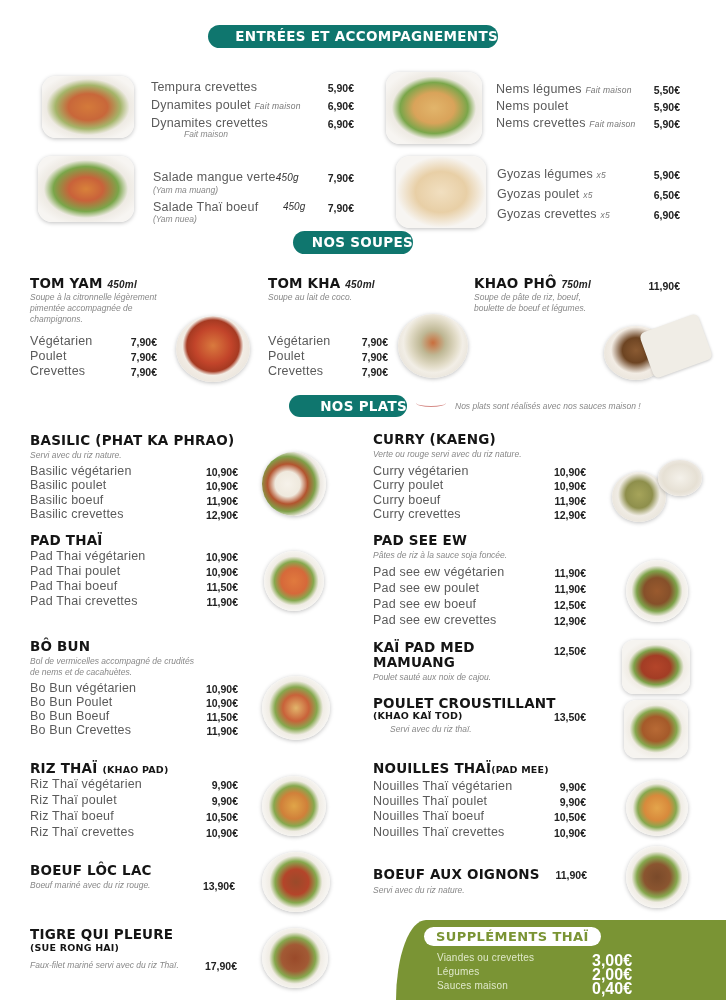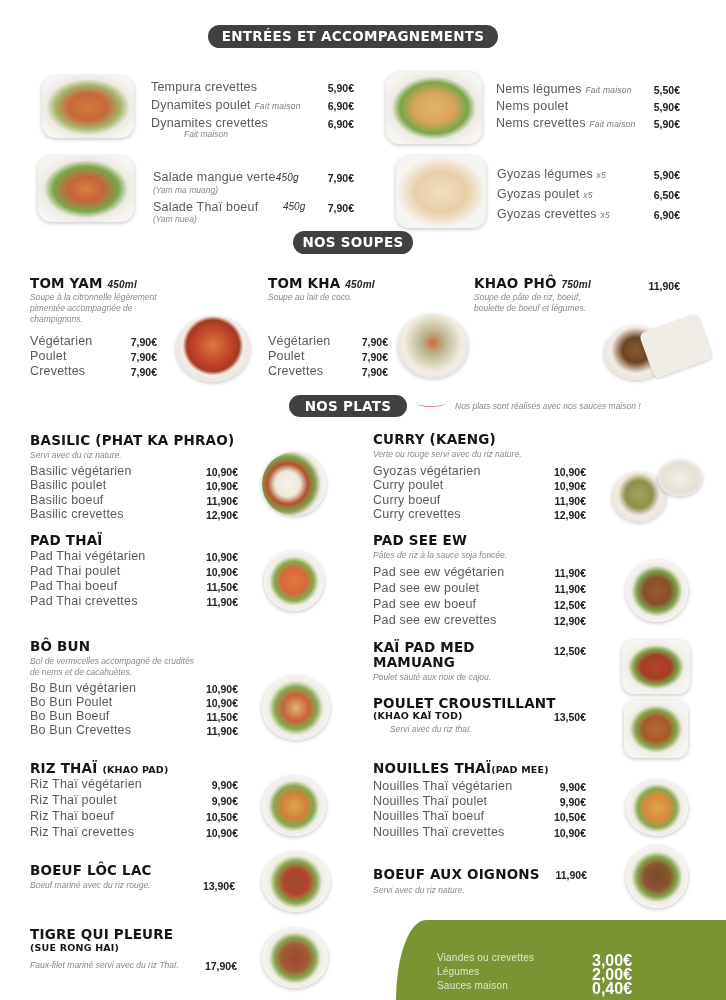--- a/index.html
+++ b/index.html
@@ -1,18 +1,18 @@
 <!DOCTYPE html>
 <html><head>
 <meta charset="utf-8">
 <style>
 *{box-sizing:border-box;margin:0;padding:0}
 body{width:726px;height:1000px;background:#fff;font-family:"Liberation Sans",sans-serif;color:#555;position:relative;overflow:hidden}
 .abs{position:absolute}
-.pill{position:absolute;background:#404040;color:#fff;font-weight:bold;border-radius:14px;text-align:center;font-family:"DejaVu Sans",sans-serif;letter-spacing:0.3px}
+.pill{position:absolute;background:#0f766e;color:#fff;font-weight:bold;border-radius:14px;text-align:right;font-family:"DejaVu Sans",sans-serif;letter-spacing:0.3px}
 .item{position:absolute;font-size:12.5px;color:#5a5a5a;white-space:nowrap;letter-spacing:0.2px}
 .price{position:absolute;font-size:10.5px;font-weight:bold;color:#222;white-space:nowrap;text-align:right}
 .note{font-style:italic;font-size:8.5px;color:#777}
 .sub{position:absolute;font-style:italic;font-size:8.5px;color:#888;white-space:nowrap;line-height:11px}
 .h{position:absolute;font-family:"DejaVu Sans",sans-serif;font-weight:bold;color:#151515;font-size:13.5px;white-space:nowrap;letter-spacing:0.2px}
 .h small{font-size:9.5px}
 .h i{font-family:"Liberation Sans",sans-serif;font-weight:bold;font-size:10px;color:#222}
 .plate{position:absolute;border-radius:50%;background:radial-gradient(circle at 50% 50%,#d9843b 0,#c9623a 25%,#8ca85a 45%,#ece7df 58%,#f6f4f0 70%);box-shadow:0 1px 4px rgba(0,0,0,0.25)}
 .plate.rect{border-radius:14px}
 .bowl-red{background:radial-gradient(ellipse at 50% 45%,#d97a3e 0,#c2442a 35%,#a63a22 50%,#f2ece4 58%,#e9e4dc 80%)}
@@ -111,21 +111,21 @@
 <div class="item" style="left:30px;top:478px">Basilic poulet</div>
 <div class="price" style="left:196px;top:480px;width:42px">10,90€</div>
 <div class="item" style="left:30px;top:493px">Basilic boeuf</div>
 <div class="price" style="left:196px;top:495px;width:42px">11,90€</div>
 <div class="item" style="left:30px;top:507px">Basilic crevettes</div>
 <div class="price" style="left:196px;top:509px;width:42px">12,90€</div>
 <div class="plate rice" style="left:262px;top:452px;width:64px;height:64px"></div>
 
 <div class="h" style="left:373px;top:431px">CURRY (KAENG)</div>
 <div class="sub" style="left:373px;top:449px">Verte ou rouge servi avec du riz nature.</div>
-<div class="item" style="left:373px;top:464px">Gyozas végétarien</div>
+<div class="item" style="left:373px;top:464px">Curry végétarien</div>
 <div class="price" style="left:544px;top:466px;width:42px">10,90€</div>
 <div class="item" style="left:373px;top:478px">Curry poulet</div>
 <div class="price" style="left:544px;top:480px;width:42px">10,90€</div>
 <div class="item" style="left:373px;top:493px">Curry boeuf</div>
 <div class="price" style="left:544px;top:495px;width:42px">11,90€</div>
 <div class="item" style="left:373px;top:507px">Curry crevettes</div>
 <div class="price" style="left:544px;top:509px;width:42px">12,90€</div>
 <div class="plate bowl-green" style="left:612px;top:472px;width:54px;height:50px"></div>
 <div class="plate" style="left:658px;top:460px;width:44px;height:36px;background:radial-gradient(ellipse,#f4f1ea 0,#e6e0d4 55%,#eeeae4 75%)"></div>
 
@@ -213,19 +213,20 @@
 <div class="sub" style="left:373px;top:885px">Servi avec du riz nature.</div>
 <div class="plate" style="left:626px;top:846px;width:62px;height:62px;background:radial-gradient(circle,#7a4a2a 0,#8a5530 30%,#86a84e 46%,#f0ece4 58%,#f6f4f0 70%)"></div>
 
 <div class="h" style="left:30px;top:926px">TIGRE QUI PLEURE</div>
 <div class="h" style="left:30px;top:942px;font-size:9.5px">(SUE RONG HAI)</div>
 <div class="sub" style="left:30px;top:960px">Faux-filet mariné servi avec du riz Thaï.</div>
 <div class="price" style="left:199px;top:960px;width:38px">17,90€</div>
 <div class="plate" style="left:262px;top:928px;width:66px;height:60px;background:radial-gradient(circle,#9a4a2a 0,#a25a35 30%,#86a84e 46%,#f0ece4 58%,#f6f4f0 70%)"></div>
 
 <div class="supp">
+  <div class="supp-title">SUPPLÉMENTS THAÏ</div>
   <div class="item" style="left:41px;top:32px">Viandes ou crevettes</div>
   <div class="price" style="left:196px;top:32px;width:40px">3,00€</div>
   <div class="item" style="left:41px;top:46px">Légumes</div>
   <div class="price" style="left:196px;top:46px;width:40px">2,00€</div>
   <div class="item" style="left:41px;top:60px">Sauces maison</div>
   <div class="price" style="left:196px;top:60px;width:40px">0,40€</div>
 </div>
 
 </body></html>

